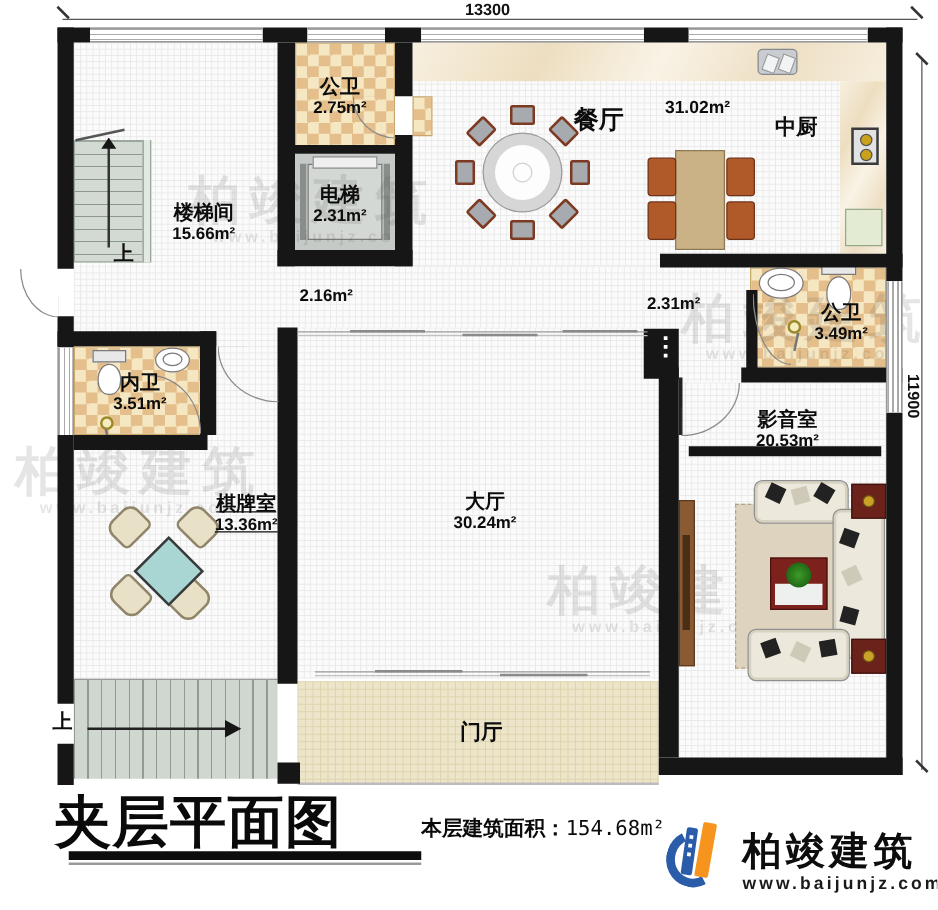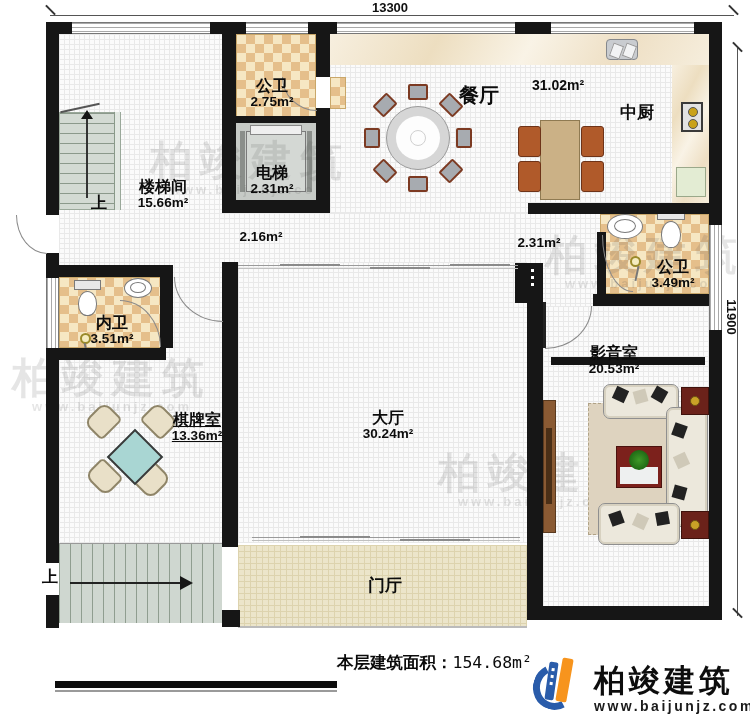--- a/index.html
+++ b/index.html
@@ -25,21 +25,21 @@
   
   .wall{background:#161616;}
   .win-h{background:#fff;border-top:1px solid #777;border-bottom:1px solid #777;box-sizing:border-box;
     background-image:repeating-linear-gradient(180deg,#a9a9a9 0 1px,transparent 1px 4px);}
   .win-v{background:#fff;border-left:1px solid #777;border-right:1px solid #777;box-sizing:border-box;
     background-image:repeating-linear-gradient(90deg,#a9a9a9 0 1px,transparent 1px 4px);}
   .arc{border:0 solid #8a8a8a;}
   .slide{height:4px;border-top:1px solid #9a9a9a;border-bottom:1px solid #c0c0c0;box-sizing:border-box;}
   .panel{height:2px;background:#8a8a8a;}
   
-  .room-label{transform:translateX(-50%);text-align:center;color:#0c0c0c;font-weight:700;white-space:nowrap;margin-top:16px;}
+  .room-label{transform:translateX(-50%);text-align:center;color:#0c0c0c;font-weight:700;white-space:nowrap;}
   .room-label .rn{font-size:16px;line-height:1.05;}
   .room-label .ra{font-size:13.5px;line-height:1.1;}
   .solo{transform:translateX(-50%);color:#0c0c0c;font-weight:700;white-space:nowrap;text-align:center;}
   .dim-label{font-size:13px;font-weight:700;color:#111;}
   .wm{transform:translate(-50%,-50%);text-align:center;opacity:.15;color:#555;pointer-events:none;white-space:nowrap;}
   .wm-c{font-size:42px;font-weight:900;letter-spacing:8px;line-height:1;}
   .wm-u{font-size:13px;font-weight:700;letter-spacing:3px;}
   
   .sofa{background:#ece8dc;border:1px solid #8f8f8f;border-radius:7px;box-shadow:inset 0 0 0 2px #d7d1c0;}
   .pillow{width:13px;height:13px;background:#222;}
@@ -266,33 +266,34 @@
     <div class="ra">3.51m²</div>
   </div>
   <div class="abs room-label" style="left:197px;top:396px;text-decoration:underline;">
     <div class="rn">棋牌室</div>
     <div class="ra">13.36m²</div>
   </div>
   <div class="abs room-label" style="left:388px;top:394px;">
     <div class="rn">大厅</div>
     <div class="ra">30.24m²</div>
   </div>
-  <div class="abs room-label" style="left:614px;top:329px;">
+  <div class="abs room-label" style="left:630px;top:329px;">
     <div class="rn">影音室</div>
     <div class="ra">20.53m²</div>
   </div>
   <div class="abs solo" style="left:479px;top:82px;font-size:20px;">餐厅</div>
   <div class="abs solo" style="left:558px;top:77px;font-size:14px;">31.02m²</div>
-  <div class="abs solo" style="left:637px;top:101px;font-size:17px;">中厨</div>
+  <div class="abs solo" style="left:637px;top:90px;font-size:17px;">中厨</div>
   <div class="abs solo" style="left:261px;top:229px;font-size:13.5px;">2.16m²</div>
   <div class="abs solo" style="left:539px;top:235px;font-size:13.5px;">2.31m²</div>
   <div class="abs solo" style="left:385px;top:574px;font-size:17px;">门厅</div>
   <div class="abs solo" style="left:99px;top:193px;font-size:16px;">上</div>
   <div class="abs solo" style="left:50px;top:567px;font-size:16px;">上</div>
 
+  <div class="abs tb-title" style="left:44px;top:635px;">夹层平面图</div>
   <div class="abs" style="left:55px;top:681px;width:282px;height:7px;background:#0d0d0d;"></div>
   <div class="abs" style="left:55px;top:690px;width:282px;height:2px;background:#9a9a9a;"></div>
   <div class="abs tb-text" style="left:337px;top:652px;">
     <span>本层建筑面积：</span><span class="tb-val">154.68m²</span>
   </div>
 
   <div class="abs" style="left:531px;top:656px;width:54px;height:60px;">
     <div class="abs" style="left:2px;top:8px;width:44px;height:46px;border:7px solid transparent;border-left-color:#2a5caa;border-bottom-color:#2a5caa;border-radius:50%;box-sizing:border-box;transform:rotate(18deg);"></div>
     <div class="abs" style="left:16px;top:6px;width:9px;height:38px;background:#2a5caa;border-radius:2px;transform:rotate(8deg);">
       <div class="abs" style="left:3px;top:6px;width:3px;height:3px;background:#fff;"></div>

